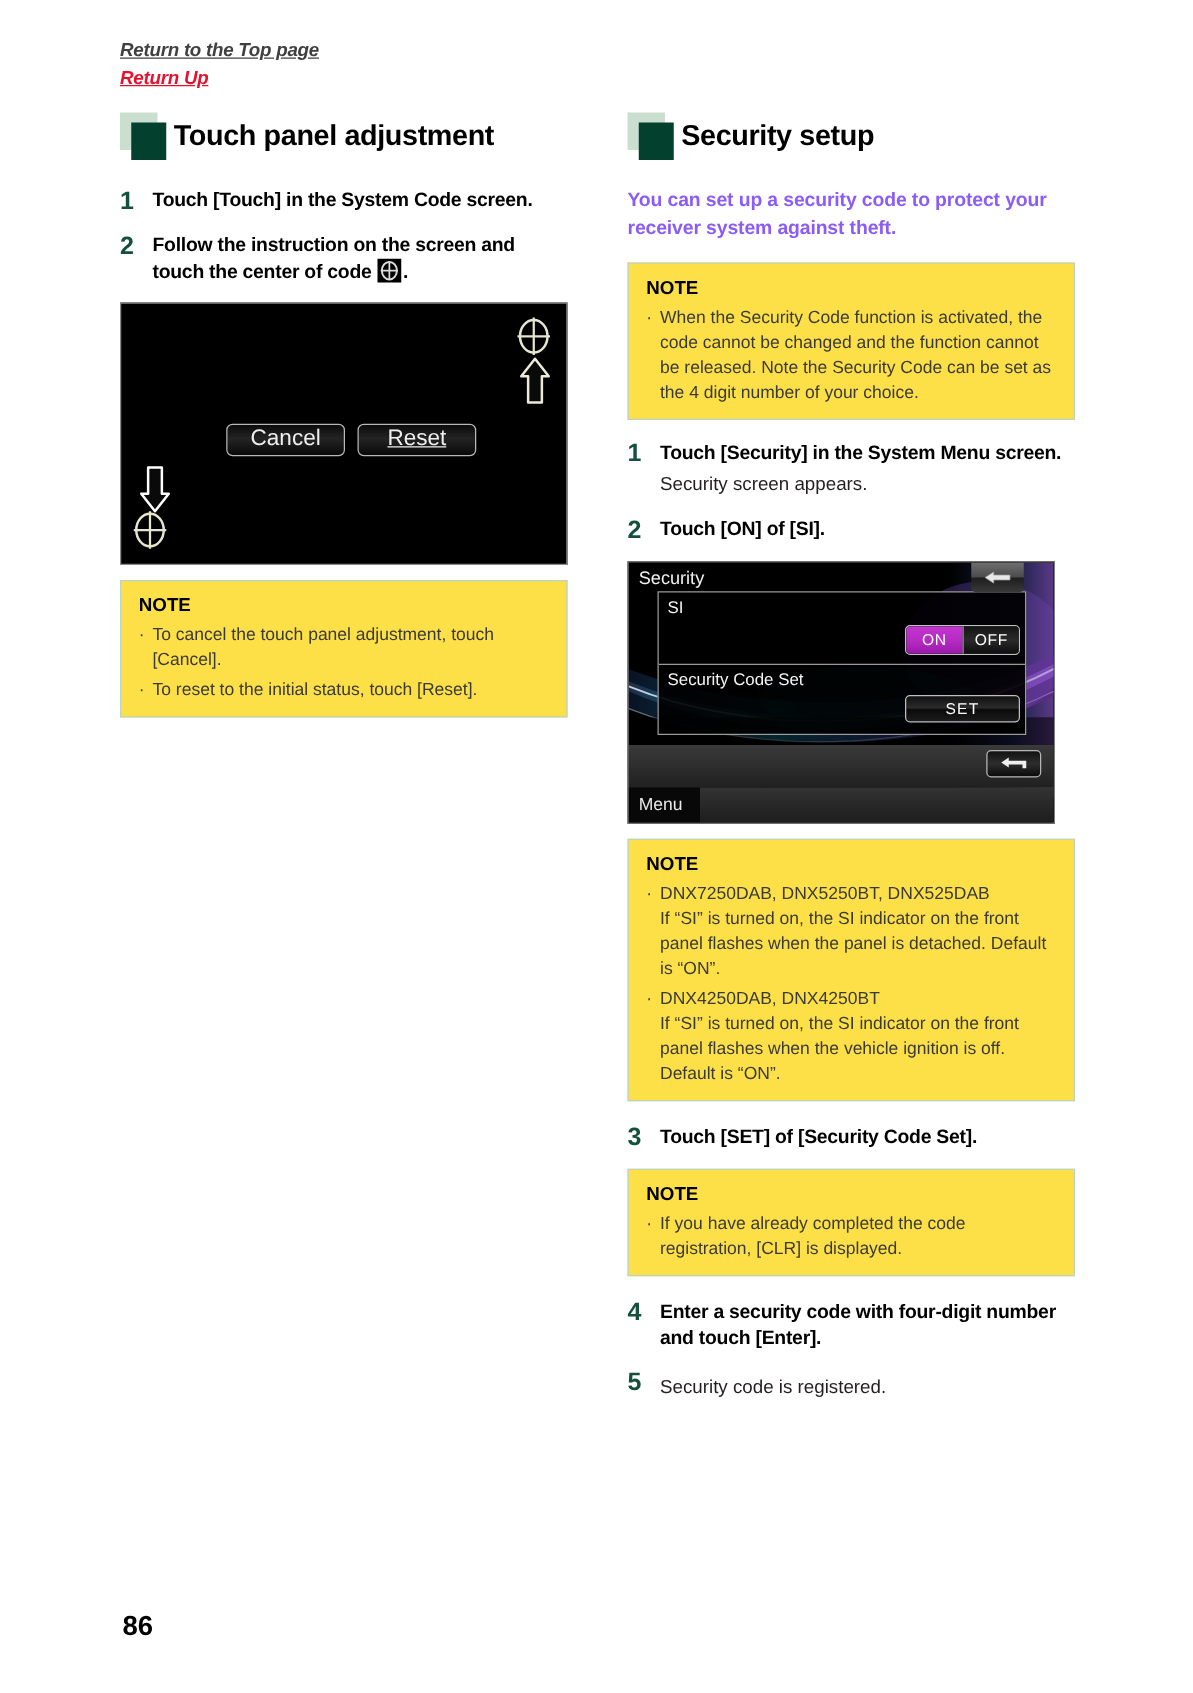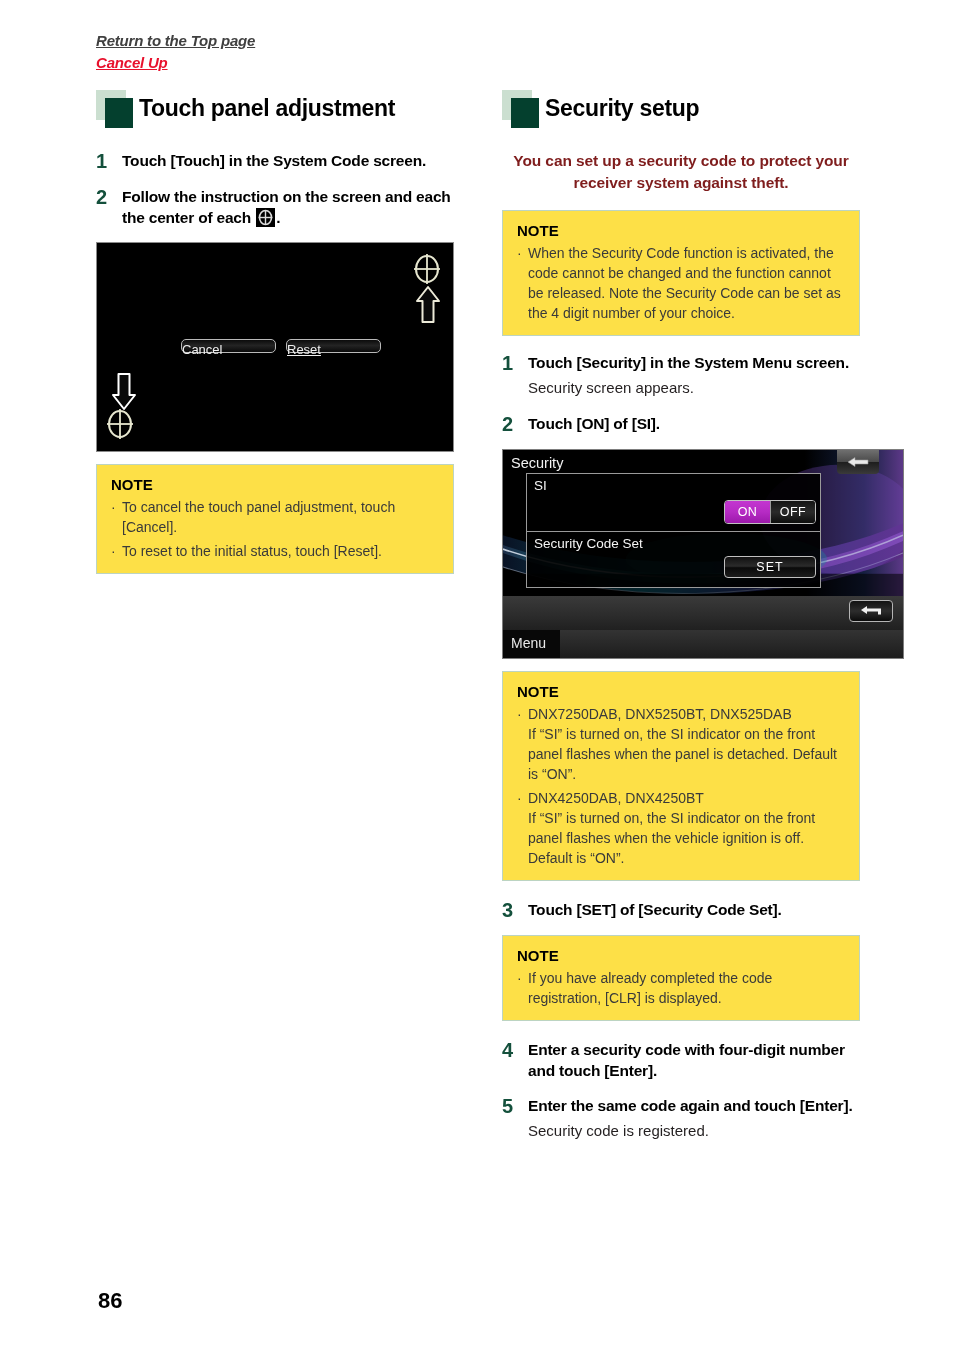--- a/index.html
+++ b/index.html
@@ -65,24 +65,23 @@
     color: #000;
     letter-spacing: -0.3px;
     margin-left: -3px;
   }
 
   
   .intro {
     font-size: 15.5px;
     font-weight: bold;
     line-height: 22px;
-    color: #7f1d1d;
+    color: #8b5cf6;
     margin-bottom: 16px;
     letter-spacing: -0.1px;
-    text-align: center;
   }
 
   
   .step {
     display: flex;
     margin-bottom: 14px;
   }
   .step-num {
     flex: 0 0 26px;
     font-size: 20px;
@@ -141,37 +140,38 @@
   
   .tp-shot {
     width: 358px; height: 210px;
     background: #000;
     border: 1px solid #8a8a8a;
     position: relative;
     margin-bottom: 4px;
   }
   .tp-btn {
     position: absolute;
-    width: 95px; height: 14px;
+    width: 95px; height: 26px;
     border: 1px solid #b9b9b9;
     border-radius: 5px;
     background: linear-gradient(to bottom, #0b0b0b 0%, #242424 45%, #090909 100%);
     color: #efefef;
-    font-size: 13px;
+    font-size: 18px;
+    text-align: center;
     line-height: 20px;
   }
   .tp-cancel { left: 84px; top: 96px; }
   .tp-reset  { left: 189px; top: 96px; text-decoration: underline; }
   .cross { position: absolute; }
   .arrow-up   { position: absolute; }
   .arrow-down { position: absolute; }
 
   
   .sec-shot {
-    width: 402px; height: 210px;
+    width: 342px; height: 210px;
     position: relative;
     background: #000;
     border: 1px solid #7d7d7d;
     overflow: hidden;
     margin-bottom: 4px;
   }
   .sec-bg {
     position: absolute; left: 0; top: 0;
     width: 100%; height: 100%;
   }
@@ -278,21 +278,21 @@
     color: #000;
   }
 </style>
 </head>
 <body>
 
 <div class="page">
 
   <div class="breadcrumb">
     <a class="crumb crumb-top" href="#">Return to the Top page</a>
-    <a class="crumb crumb-sub" href="#">Cancel Up</a>
+    <a class="crumb crumb-sub" href="#">Return Up</a>
   </div>
 
   <div class="col col-left">
 
     <div class="sec-head">
       <span class="sec-marker">
         <span class="sq-back"></span>
           <span class="sq-front"></span>
       </span>
       <span class="sec-title">Touch panel adjustment</span>
@@ -302,21 +302,21 @@
       <div class="step-num">1</div>
       <div class="step-body">
         <div class="step-title">Touch [Touch] in the System Code screen.</div>
       </div>
     </div>
 
     <div class="step">
       <div class="step-num">2</div>
       <div class="step-body">
         <div class="step-title">
-          <span>Follow the instruction on the screen and each the center of each</span>
+          <span>Follow the instruction on the screen and touch the center of code</span>
           <span class="inline-icon">
             <svg width="17" height="17" viewBox="0 0 17 17">
               <ellipse cx="8.5" cy="8.5" rx="6" ry="7" fill="none" stroke="#dcdcdc" stroke-width="1.6"></ellipse>
               <line x1="8.5" y1="1" x2="8.5" y2="16" stroke="#dcdcdc" stroke-width="1.4"></line>
               <line x1="1.6" y1="8.5" x2="15.4" y2="8.5" stroke="#dcdcdc" stroke-width="1.4"></line>
             </svg>
           </span><span>.</span>
         </div>
       </div>
     </div>
@@ -503,21 +503,20 @@
     <div class="step" style="margin-top:18px;">
       <div class="step-num">4</div>
       <div class="step-body">
         <div class="step-title">Enter a security code with four-digit number and touch [Enter].</div>
       </div>
     </div>
 
     <div class="step" style="margin-top:10px;">
       <div class="step-num">5</div>
       <div class="step-body">
-        <div class="step-title">Enter the same code again and touch [Enter].</div>
         <div class="step-desc">Security code is registered.</div>
       </div>
     </div>
 
   </div>
 
   <div class="page-num">86</div>
 
 </div>
 

